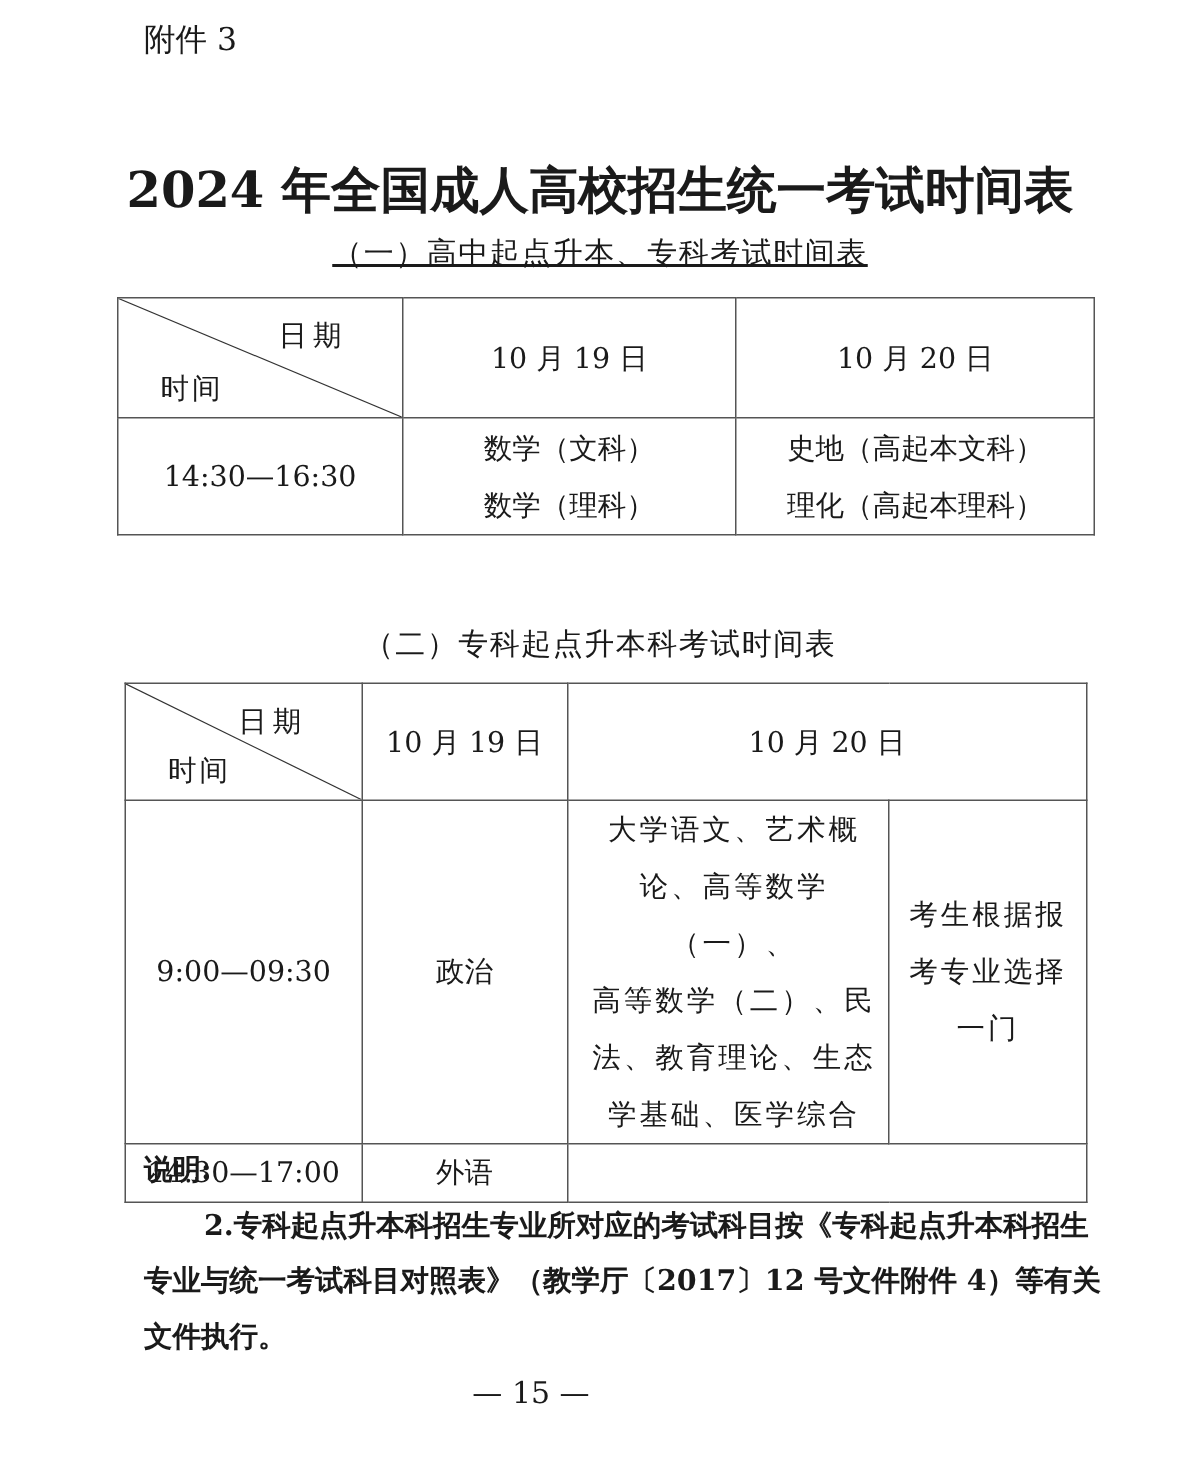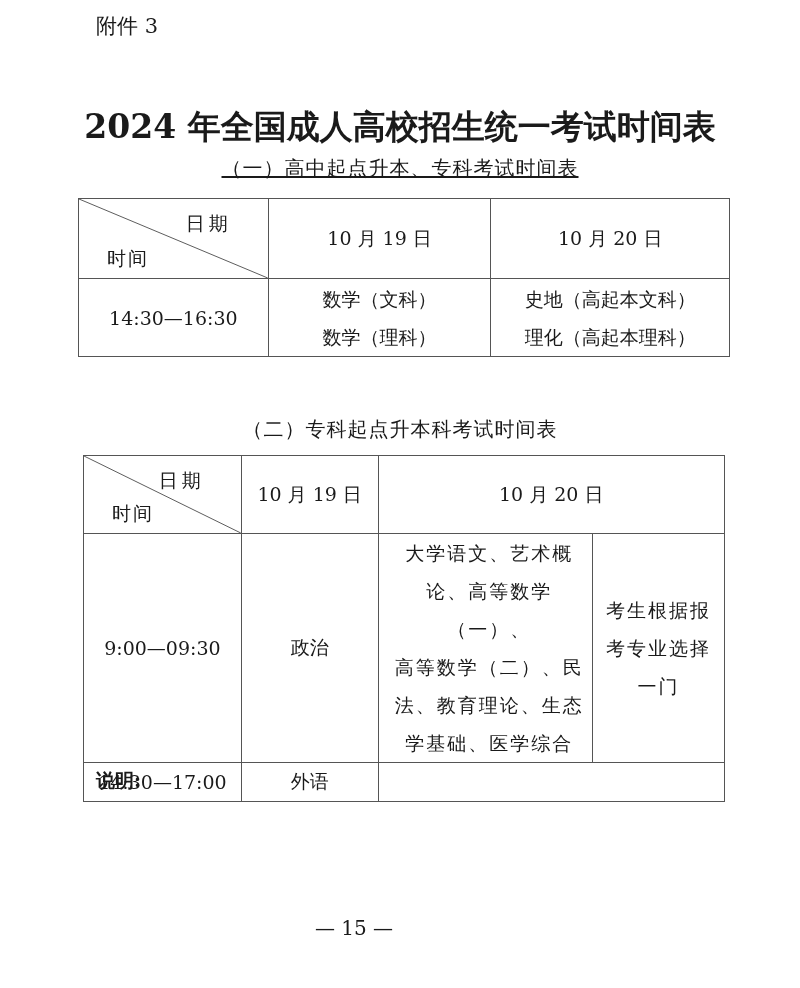--- a/index.html
+++ b/index.html
@@ -102,15 +102,16 @@
   <tr style="height:39px;">
     <td>14:30—17:00</td>
     <td>外语</td>
     <td colspan="2"></td>
   </tr>
 </tbody>
   </table>
 
 <div class="abs notes" style="top:762px;">
   <p>说明:</p>
+  <p class="indent">2.专科起点升本科招生专业所对应的考试科目按《专科起点升本科招生专业与统一考试科目对照表》（教学厅〔2017〕12 号文件附件 4）等有关文件执行。</p>
 </div>
 
 <div class="abs pagenum">— 15 —</div>
 
 </body></html>

